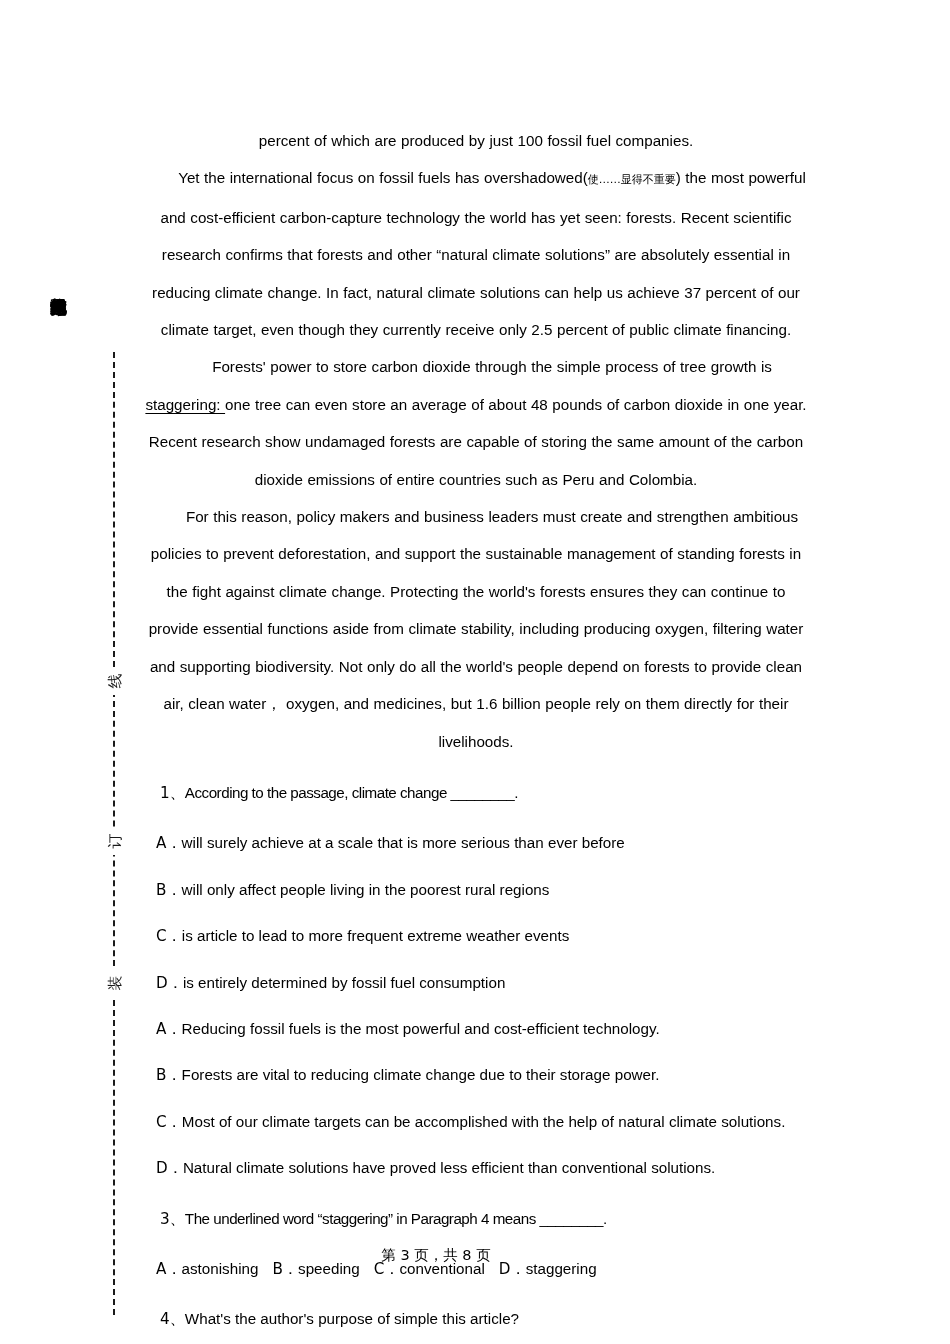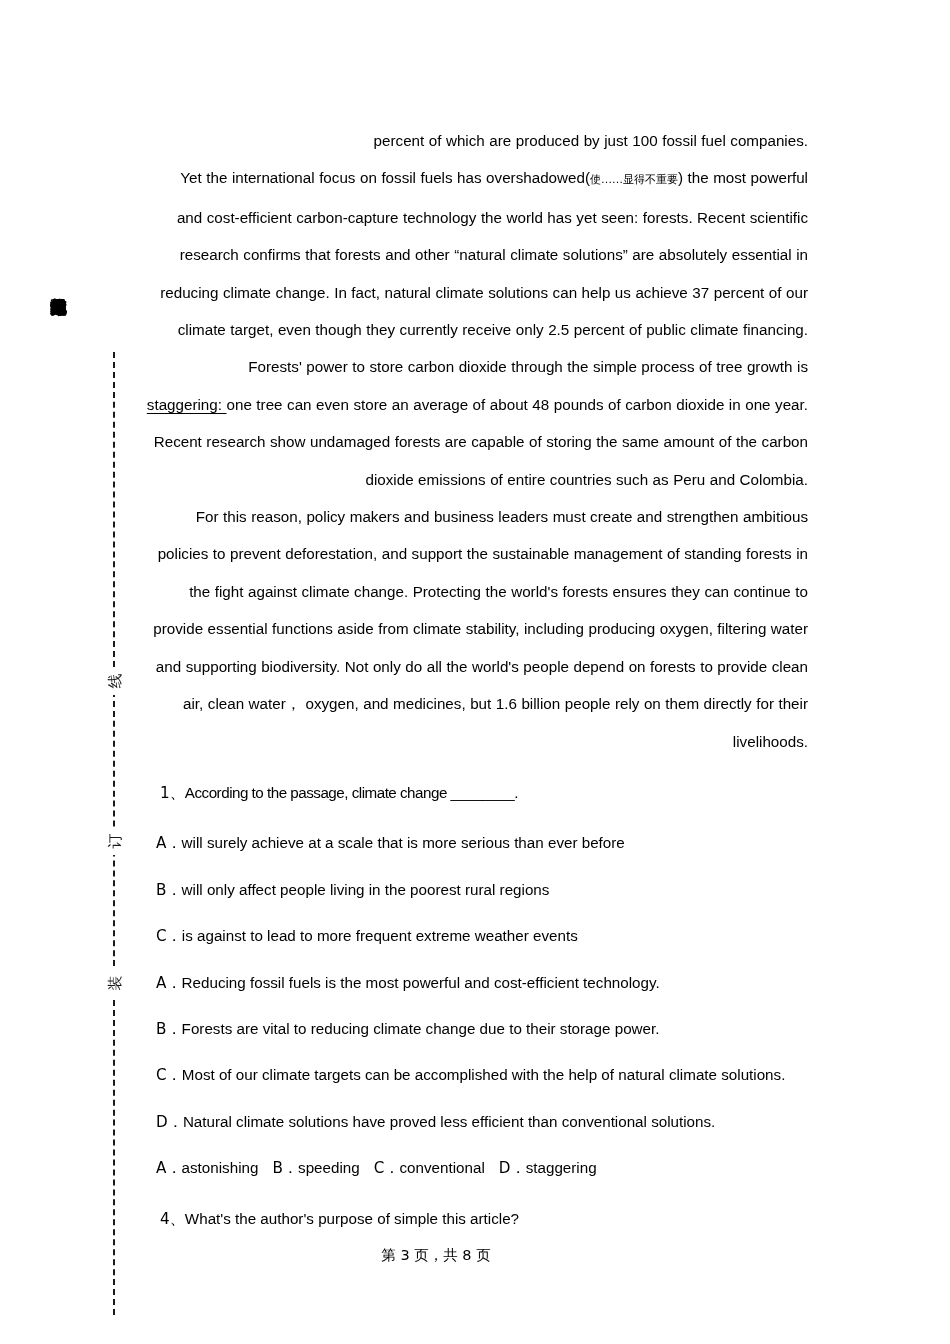--- a/index.html
+++ b/index.html
@@ -60,21 +60,21 @@
   
   #doc-body {
     position: absolute;
     left: 144px;
     top: 122px;
     width: 664px;
   }
   .para {
     font-size: 15.2px;
     line-height: 37.4px;
-    text-align: right;
+    text-align: center;
     margin: 0;
     text-indent: 32px;
     word-spacing: 0.3px;
   }
   .para.no-indent {
     text-indent: 0;
   }
   .underlined {
     text-decoration: underline;
     text-underline-offset: 3px;
@@ -159,36 +159,42 @@
     <p class="question-stem">
       <span class="q-num">1、</span><span class="blank-line">According to the passage, climate change ________.</span>
     </p>
     <p class="option-row">
       <span class="opt-letter">A．</span><span>will surely achieve at a scale that is more serious than ever before</span>
     </p>
     <p class="option-row">
       <span class="opt-letter">B．</span><span>will only affect people living in the poorest rural regions</span>
     </p>
     <p class="option-row">
-      <span class="opt-letter">C．</span><span>is against to lead to more frequent extreme weather events</span>
+      <span class="opt-letter">C．</span><span>is article to lead to more frequent extreme weather events</span>
+    </p>
+    <p class="option-row">
+      <span class="opt-letter">D．</span><span>is entirely determined by fossil fuel consumption</span>
     </p>
 
     <p class="option-row">
       <span class="opt-letter">A．</span><span>Reducing fossil fuels is the most powerful and cost-efficient technology.</span>
     </p>
     <p class="option-row">
       <span class="opt-letter">B．</span><span>Forests are vital to reducing climate change due to their storage power.</span>
     </p>
     <p class="option-row">
       <span class="opt-letter">C．</span><span>Most of our climate targets can be accomplished with the help of natural climate solutions.</span>
     </p>
     <p class="option-row">
       <span class="opt-letter">D．</span><span>Natural climate solutions have proved less efficient than conventional solutions.</span>
     </p>
 
+    <p class="question-stem">
+      <span class="q-num">3、</span><span class="blank-line">The underlined word “staggering” in Paragraph 4 means ________.</span>
+    </p>
     <p class="option-row">
       <span class="opt-inline"><span class="opt-letter">A．</span><span>astonishing</span></span><span class="opt-inline"><span class="opt-letter">B．</span><span>speeding</span></span><span class="opt-inline"><span class="opt-letter">C．</span><span>conventional</span></span><span class="opt-inline"><span class="opt-letter">D．</span><span>staggering</span></span>
     </p>
 
     <p class="question-stem">
       <span class="q-num">4、</span><span>What's the author's purpose of simple this article?</span>
     </p>
 
   </div>
 </div>

